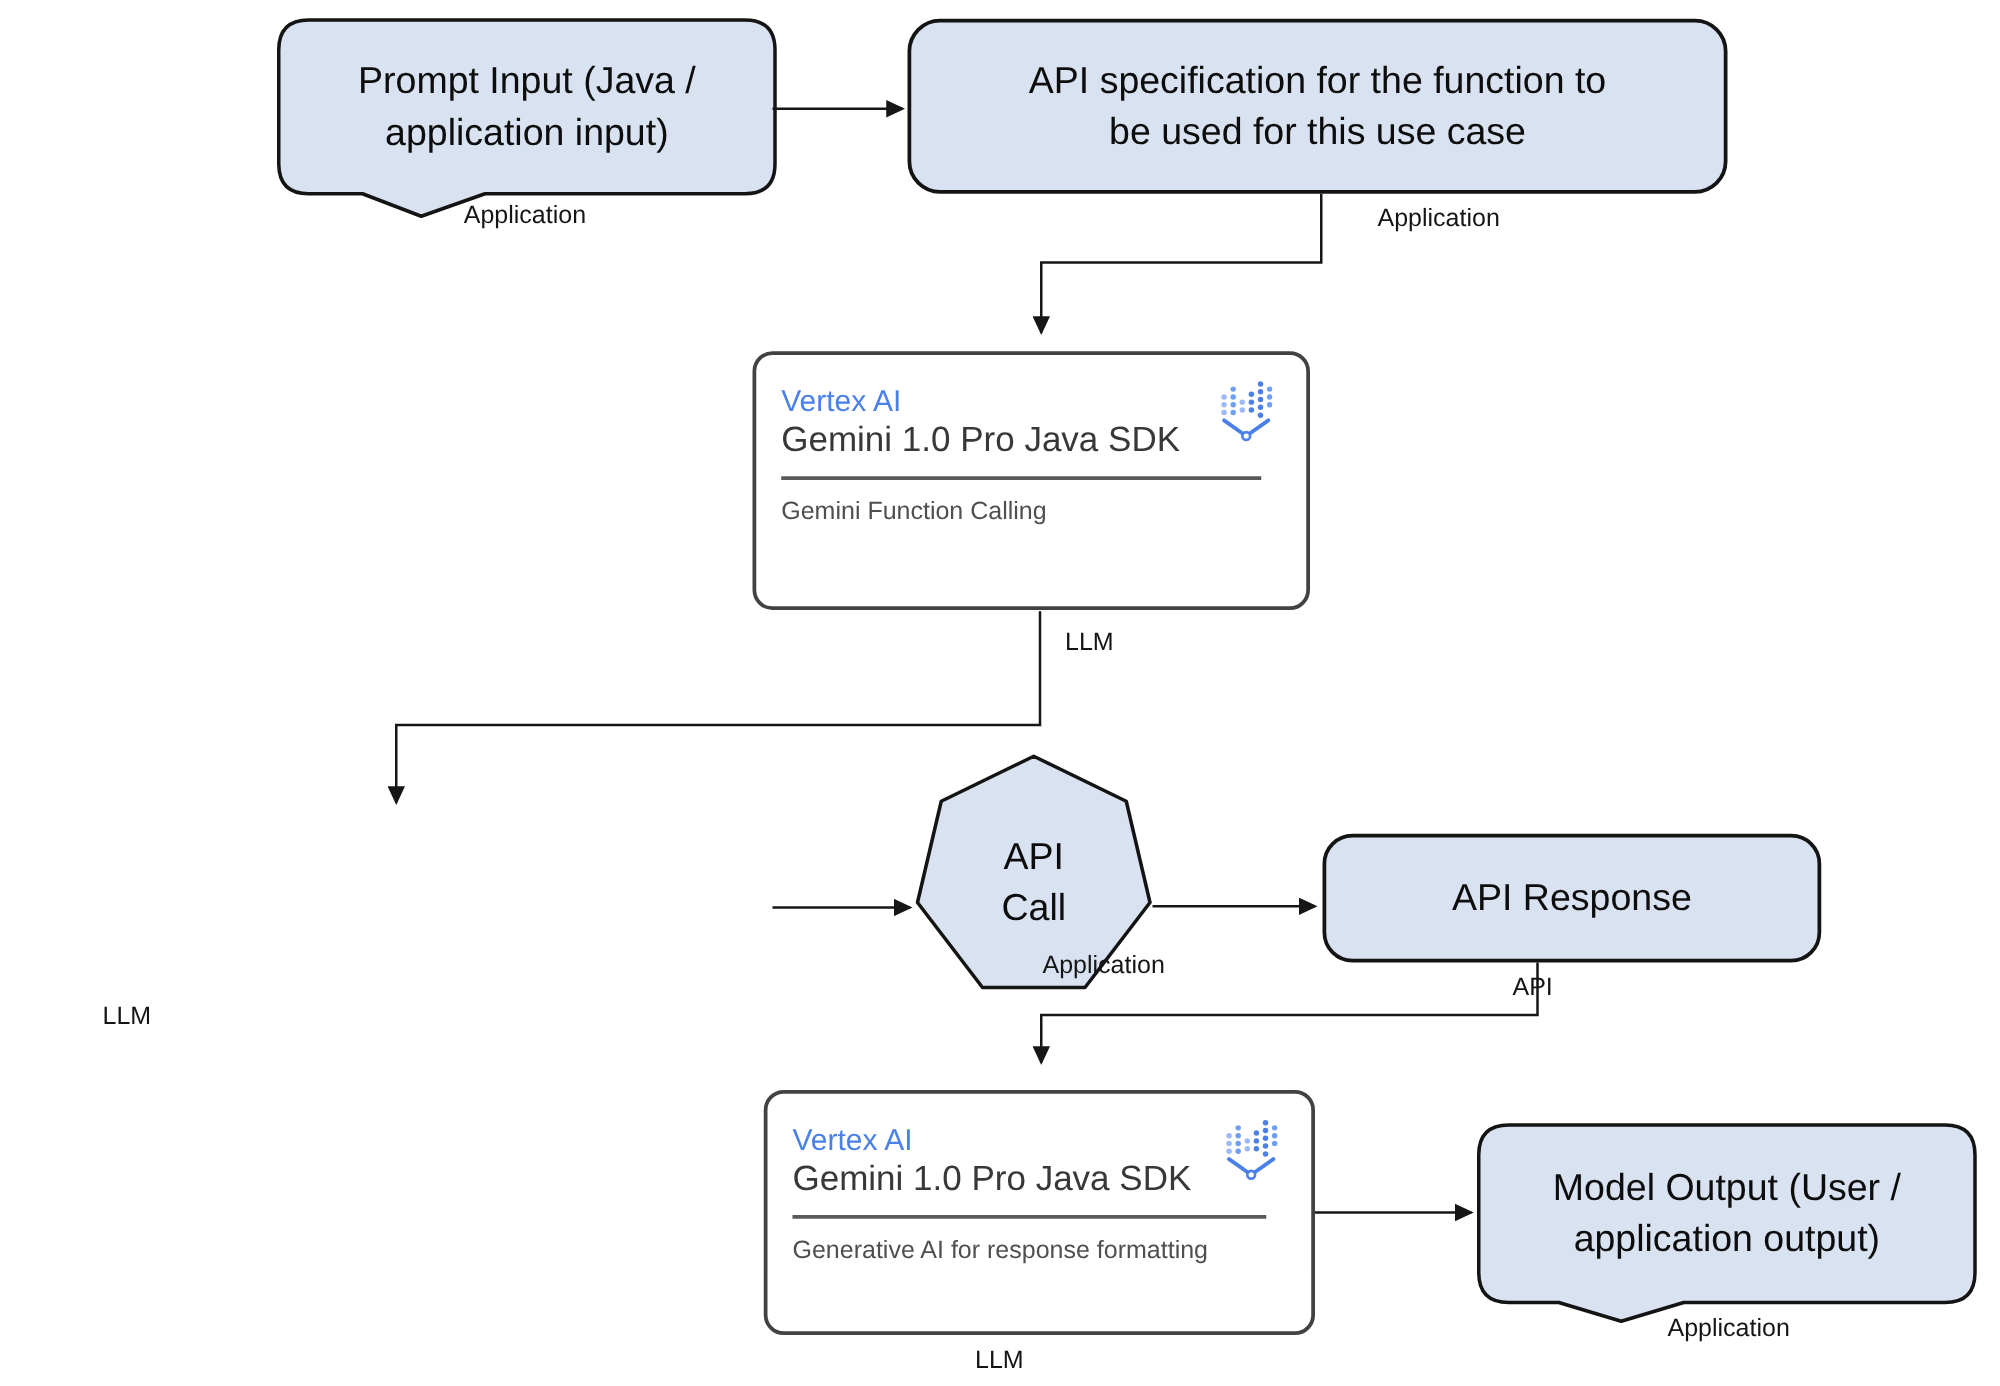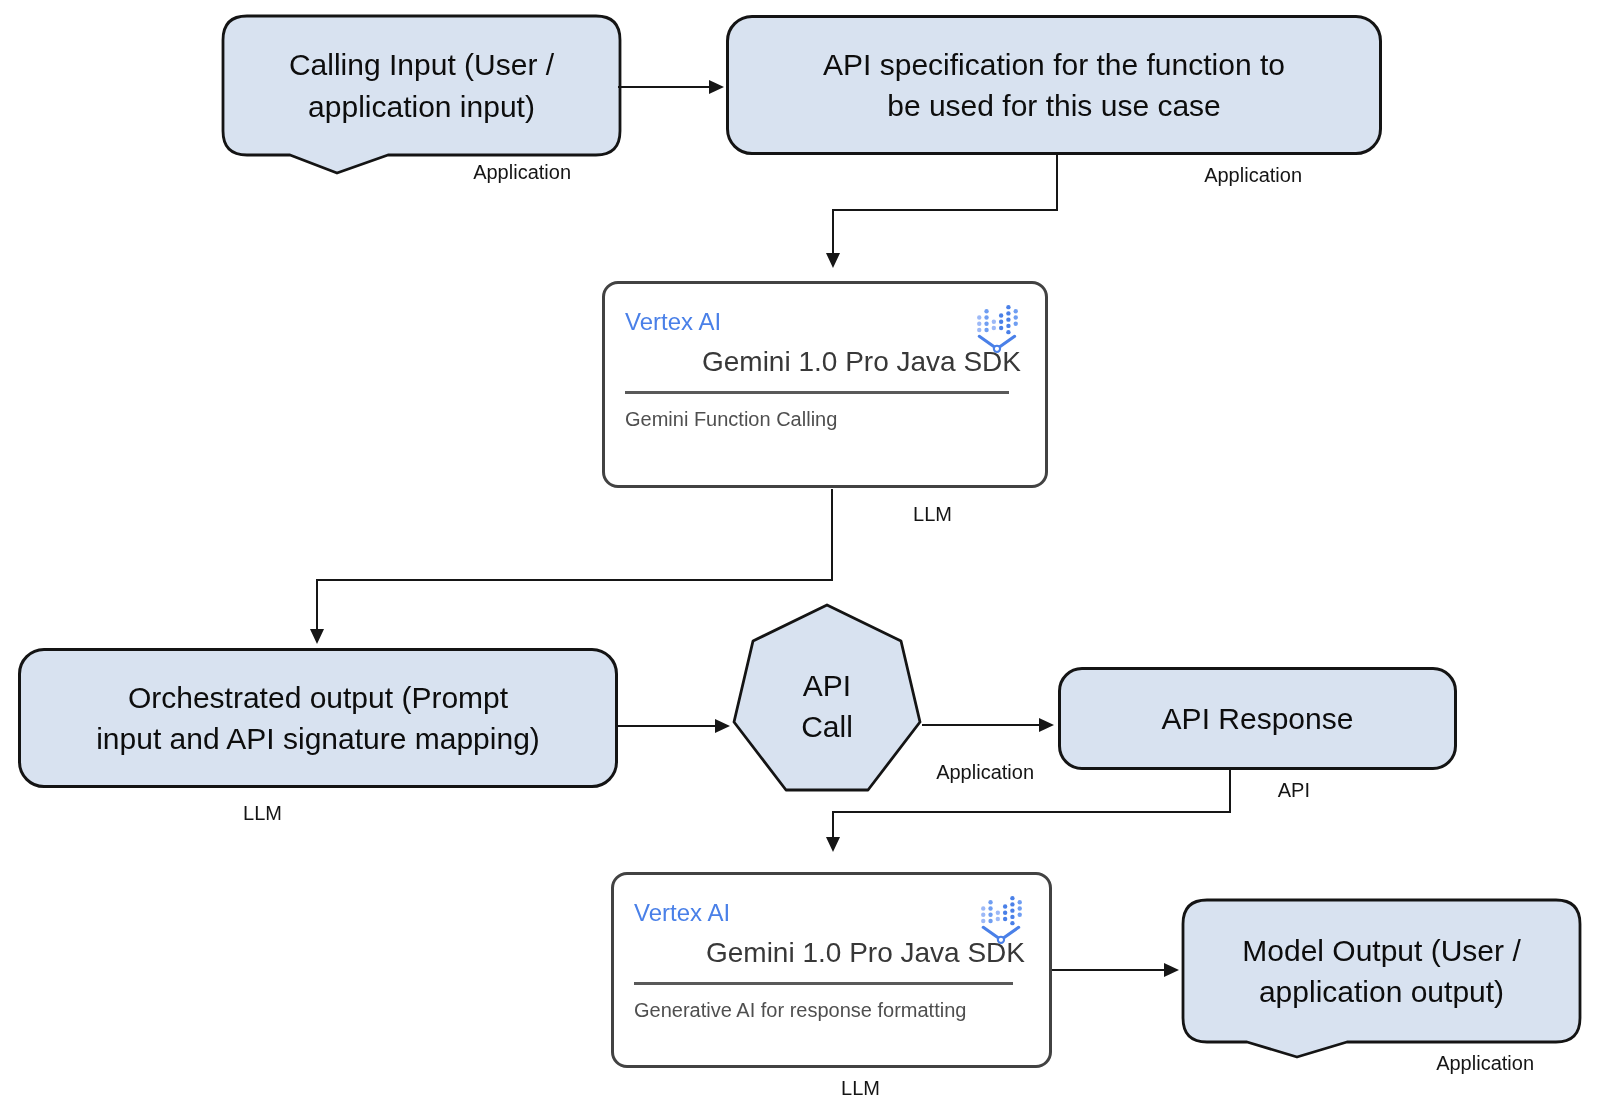--- a/index.html
+++ b/index.html
@@ -13,30 +13,30 @@
     position:absolute;box-sizing:border-box;background:#d8e2f0;
     border:3px solid #141414;border-radius:26px;
     display:flex;align-items:center;justify-content:flex-end;text-align:center;
   }
   .node-text{
     position:absolute;display:flex;align-items:center;justify-content:center;
     text-align:center;font-size:30px;line-height:1.38;color:#0d0d0d;
     white-space:pre-line;
   }
   .tag{
-    position:absolute;font-size:20px;color:#151515;text-align:right;
+    position:absolute;font-size:20px;color:#151515;text-align:left;
     white-space:nowrap;
   }
   
   .card{
     position:absolute;box-sizing:border-box;background:#ffffff;
     border:3px solid #424242;border-radius:16px;padding:24px 24px 0 20px;
   }
   .card-product{font-size:24px;color:#4a80e8;}
-  .card-sdk{font-size:28px;color:#383838;margin-top:10px;text-align:right;}
+  .card-sdk{font-size:28px;color:#383838;margin-top:0;}
   .card-divider{height:3px;background:#595959;margin:13px 12px 14px 0;}
   .card-caption{font-size:20px;color:#4f4f4f;}
   .card-icon{position:absolute;top:18px;right:22px;width:50px;height:54px;}
 </style>
 </head>
 <body>
 
 <div class="canvas">
 
   <svg class="layer" width="1600" height="1109" viewBox="0 0 1600 1109">
@@ -54,21 +54,21 @@
 
     <path d="M618,87 H722" fill="none" stroke="#161616" stroke-width="2" marker-end="url(#arrow)"></path>
     <path d="M1057,155 V210 H833 V266" fill="none" stroke="#161616" stroke-width="2" marker-end="url(#arrow)"></path>
     <path d="M832,489 V580 H317 V642" fill="none" stroke="#161616" stroke-width="2" marker-end="url(#arrow)"></path>
     <path d="M618,726 H728" fill="none" stroke="#161616" stroke-width="2" marker-end="url(#arrow)"></path>
     <path d="M922,725 H1052" fill="none" stroke="#161616" stroke-width="2" marker-end="url(#arrow)"></path>
     <path d="M1230,770 V812 H833 V850" fill="none" stroke="#161616" stroke-width="2" marker-end="url(#arrow)"></path>
     <path d="M1052,970 H1177" fill="none" stroke="#161616" stroke-width="2" marker-end="url(#arrow)"></path>
   </svg>
 
-  <div class="node-text" style="left:223px;top:16px;width:397px;height:139px;">Calling Input (User /
+  <div class="node-text" style="left:223px;top:16px;width:397px;height:139px;">Prompt Input (Java /
 application input)</div>
   <div class="tag" style="left:371px;top:161px;width:200px;">Application</div>
 
   <div class="node-box" style="left:726px;top:15px;width:656px;height:140px;">
     <div class="node-text" style="position:static;width:100%;">API specification for the function to
 be used for this use case</div>
   </div>
   <div class="tag" style="left:1102px;top:164px;width:200px;">Application</div>
 
   <div class="card" style="left:602px;top:281px;width:446px;height:207px;">
@@ -102,24 +102,20 @@
           <circle cx="34" cy="16" r="2.1"></circle>
           <circle cx="34" cy="22" r="2.1"></circle>
           <circle cx="34" cy="28" r="2.1"></circle>
       </g>
       <path d="M6,32 L23,44 L40,32" fill="none" stroke="#4a80e8" stroke-width="3" stroke-linecap="round" stroke-linejoin="round"></path>
       <circle cx="23" cy="44" r="3" fill="#ffffff" stroke="#4a80e8" stroke-width="2"></circle>
     </svg>
   </div>
   <div class="tag" style="left:852px;top:503px;width:100px;">LLM</div>
 
-  <div class="node-box" style="left:18px;top:648px;width:600px;height:140px;">
-    <div class="node-text" style="position:static;width:100%;">Orchestrated output (Prompt
-input and API signature mapping)</div>
-  </div>
   <div class="tag" style="left:82px;top:802px;width:200px;">LLM</div>
 
   <div class="node-text" style="left:757px;top:650px;width:140px;height:112px;">API
 Call</div>
   <div class="tag" style="left:834px;top:761px;width:200px;">Application</div>
 
   <div class="node-box" style="left:1058px;top:667px;width:399px;height:103px;border-radius:24px;">
     <div class="node-text" style="position:static;width:100%;">API Response</div>
   </div>
   <div class="tag" style="left:1210px;top:779px;width:100px;">API</div>

